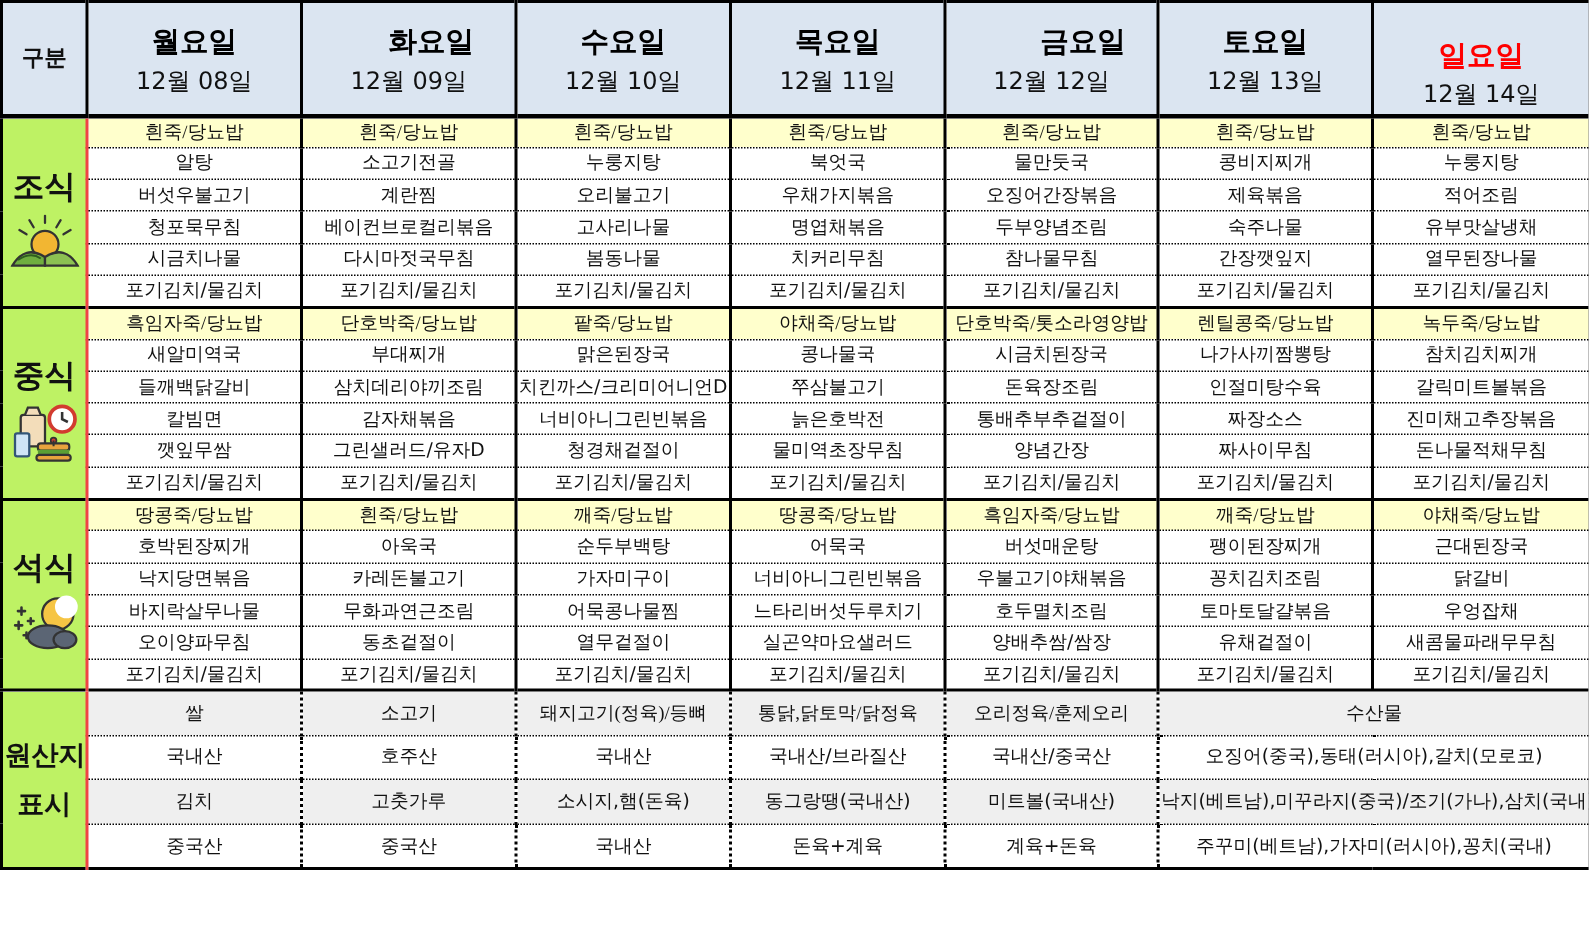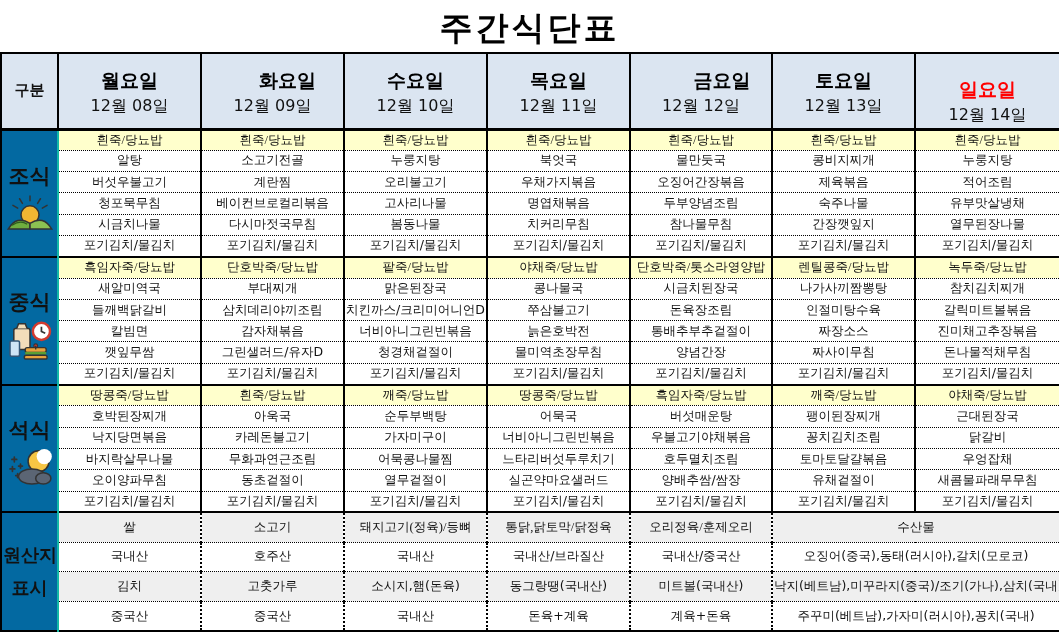--- a/index.html
+++ b/index.html
@@ -8,21 +8,21 @@
   .page { width:1059px; height:632px; position:relative; }
   .title { text-align:center; font-size:33px; font-weight:bold; letter-spacing:3px;
            padding-top:6px; height:52px; color:#000; }
   table.menu-table { border-collapse:collapse; table-layout:fixed; width:1059px;
                      border:2px solid #000; }
   th, td { overflow:hidden; white-space:nowrap; text-align:center; vertical-align:middle;
            padding:0 1px; font-weight:normal; }
   
   th.day, td.menu, td.origin, td.origin-merged, th.corner { border-left:2px solid #000; }
   td.origin, td.origin-merged { border-left:2px dotted #000; }
-  th.cat { border-right:2px solid #14b8a6; border-left:none; background:#0369a1; }
+  th.cat { border-right:2px solid #ef4444; border-left:none; background:#bef264; }
   
   thead th { background:var(--header-bg,#dbe5f1); border-bottom:3px solid #000; height:76px; }
   .day-name { font-size:19px; font-weight:bold; line-height:1.7; }
   .day-date { font-size:16px; font-weight:normal; }
   th.corner { font-size:15px; font-weight:bold; }
   
   tr.meal-row { height:21.3px; }
   tr.sec-first td, tr.sec-first th { border-top:2.5px solid #000;font-family:Liberation Serif, serif; }
   tr.inner td { border-top:1px dotted #000; }
   tr.hl td.menu { background:var(--hl-bg,#ffffcc); }
@@ -33,21 +33,20 @@
   td.origin, td.origin-merged { font-size:12.5px; }
   
   th.cat .cat-label { font-size:21px; font-weight:bold; margin:6px 0 4px 0; }
   th.cat .cat-icon { display:flex; justify-content:center; align-items:flex-end; }
   th.cat.origin-label { font-size:18px; font-weight:bold; line-height:1.8; }
 </style>
 </head>
 <body>
 
 <div class="page">
-  <h1 class="title">주간식단표</h1>
   <table class="menu-table">
     <colgroup>
         <col style="width: 57px;">
         <col style="width: 143px;">
         <col style="width: 143px;">
         <col style="width: 143px;">
         <col style="width: 143px;">
         <col style="width: 142px;">
         <col style="width: 143px;">
         <col style="width: 145px;">

